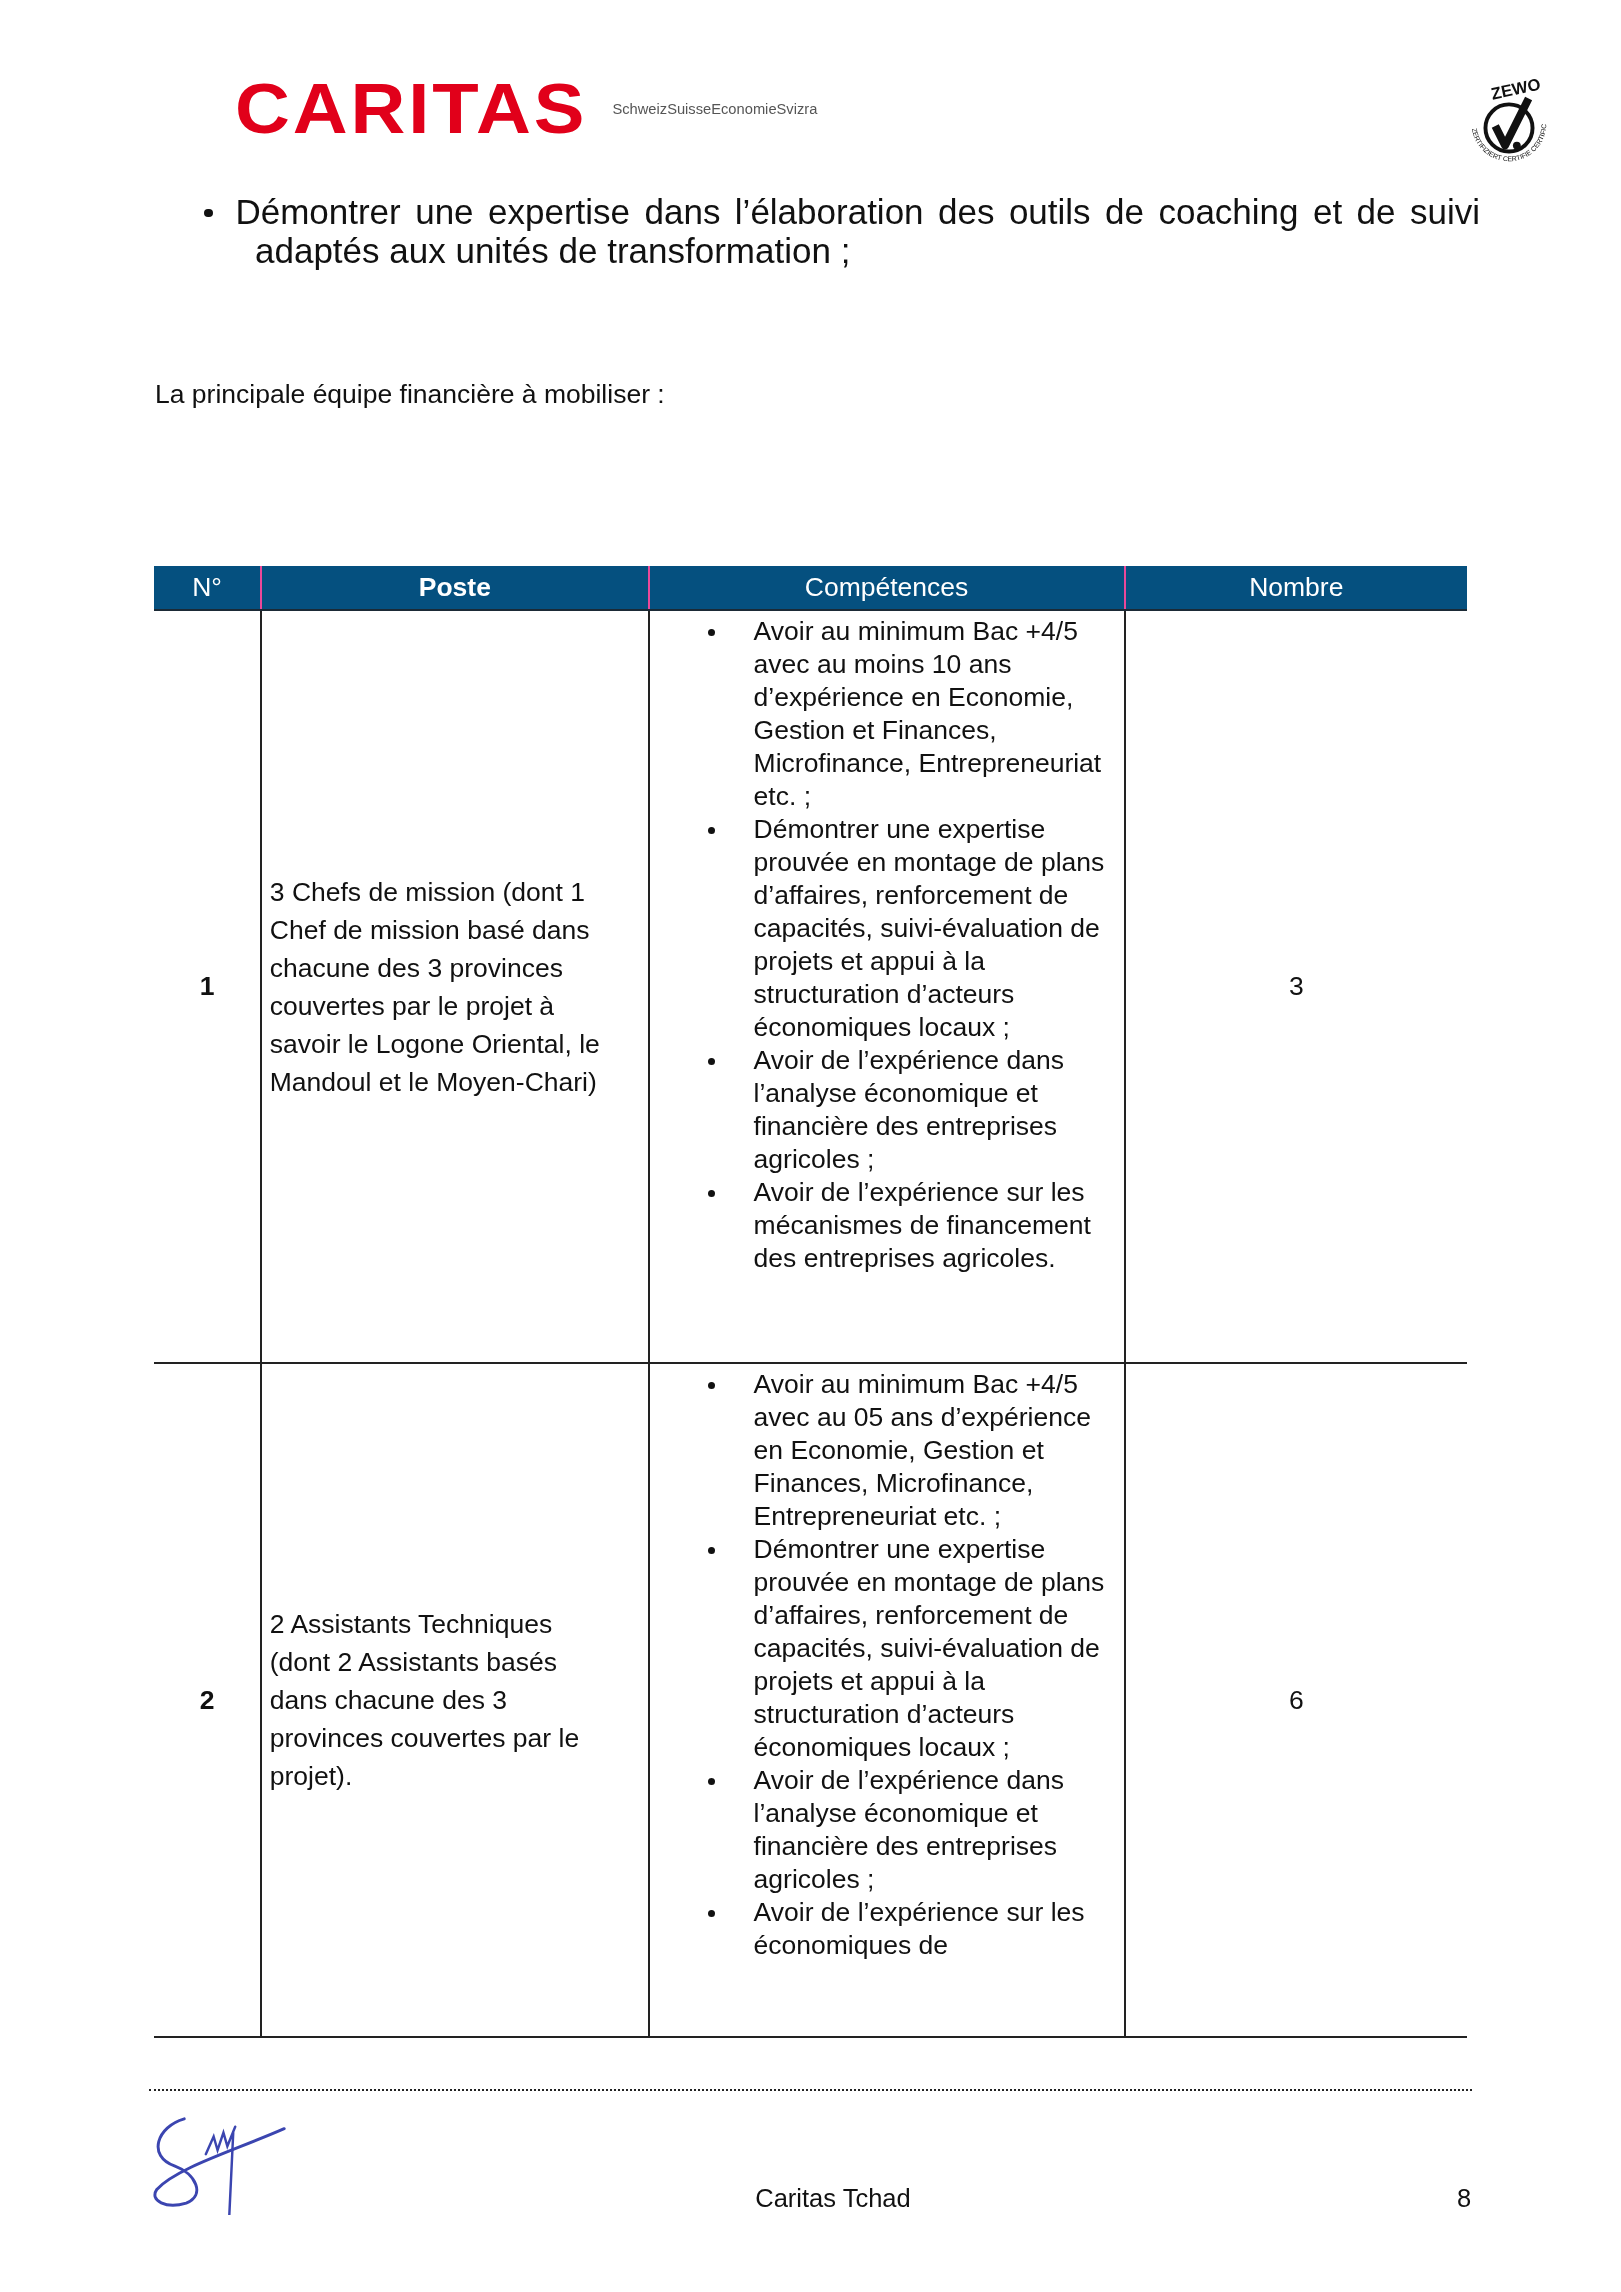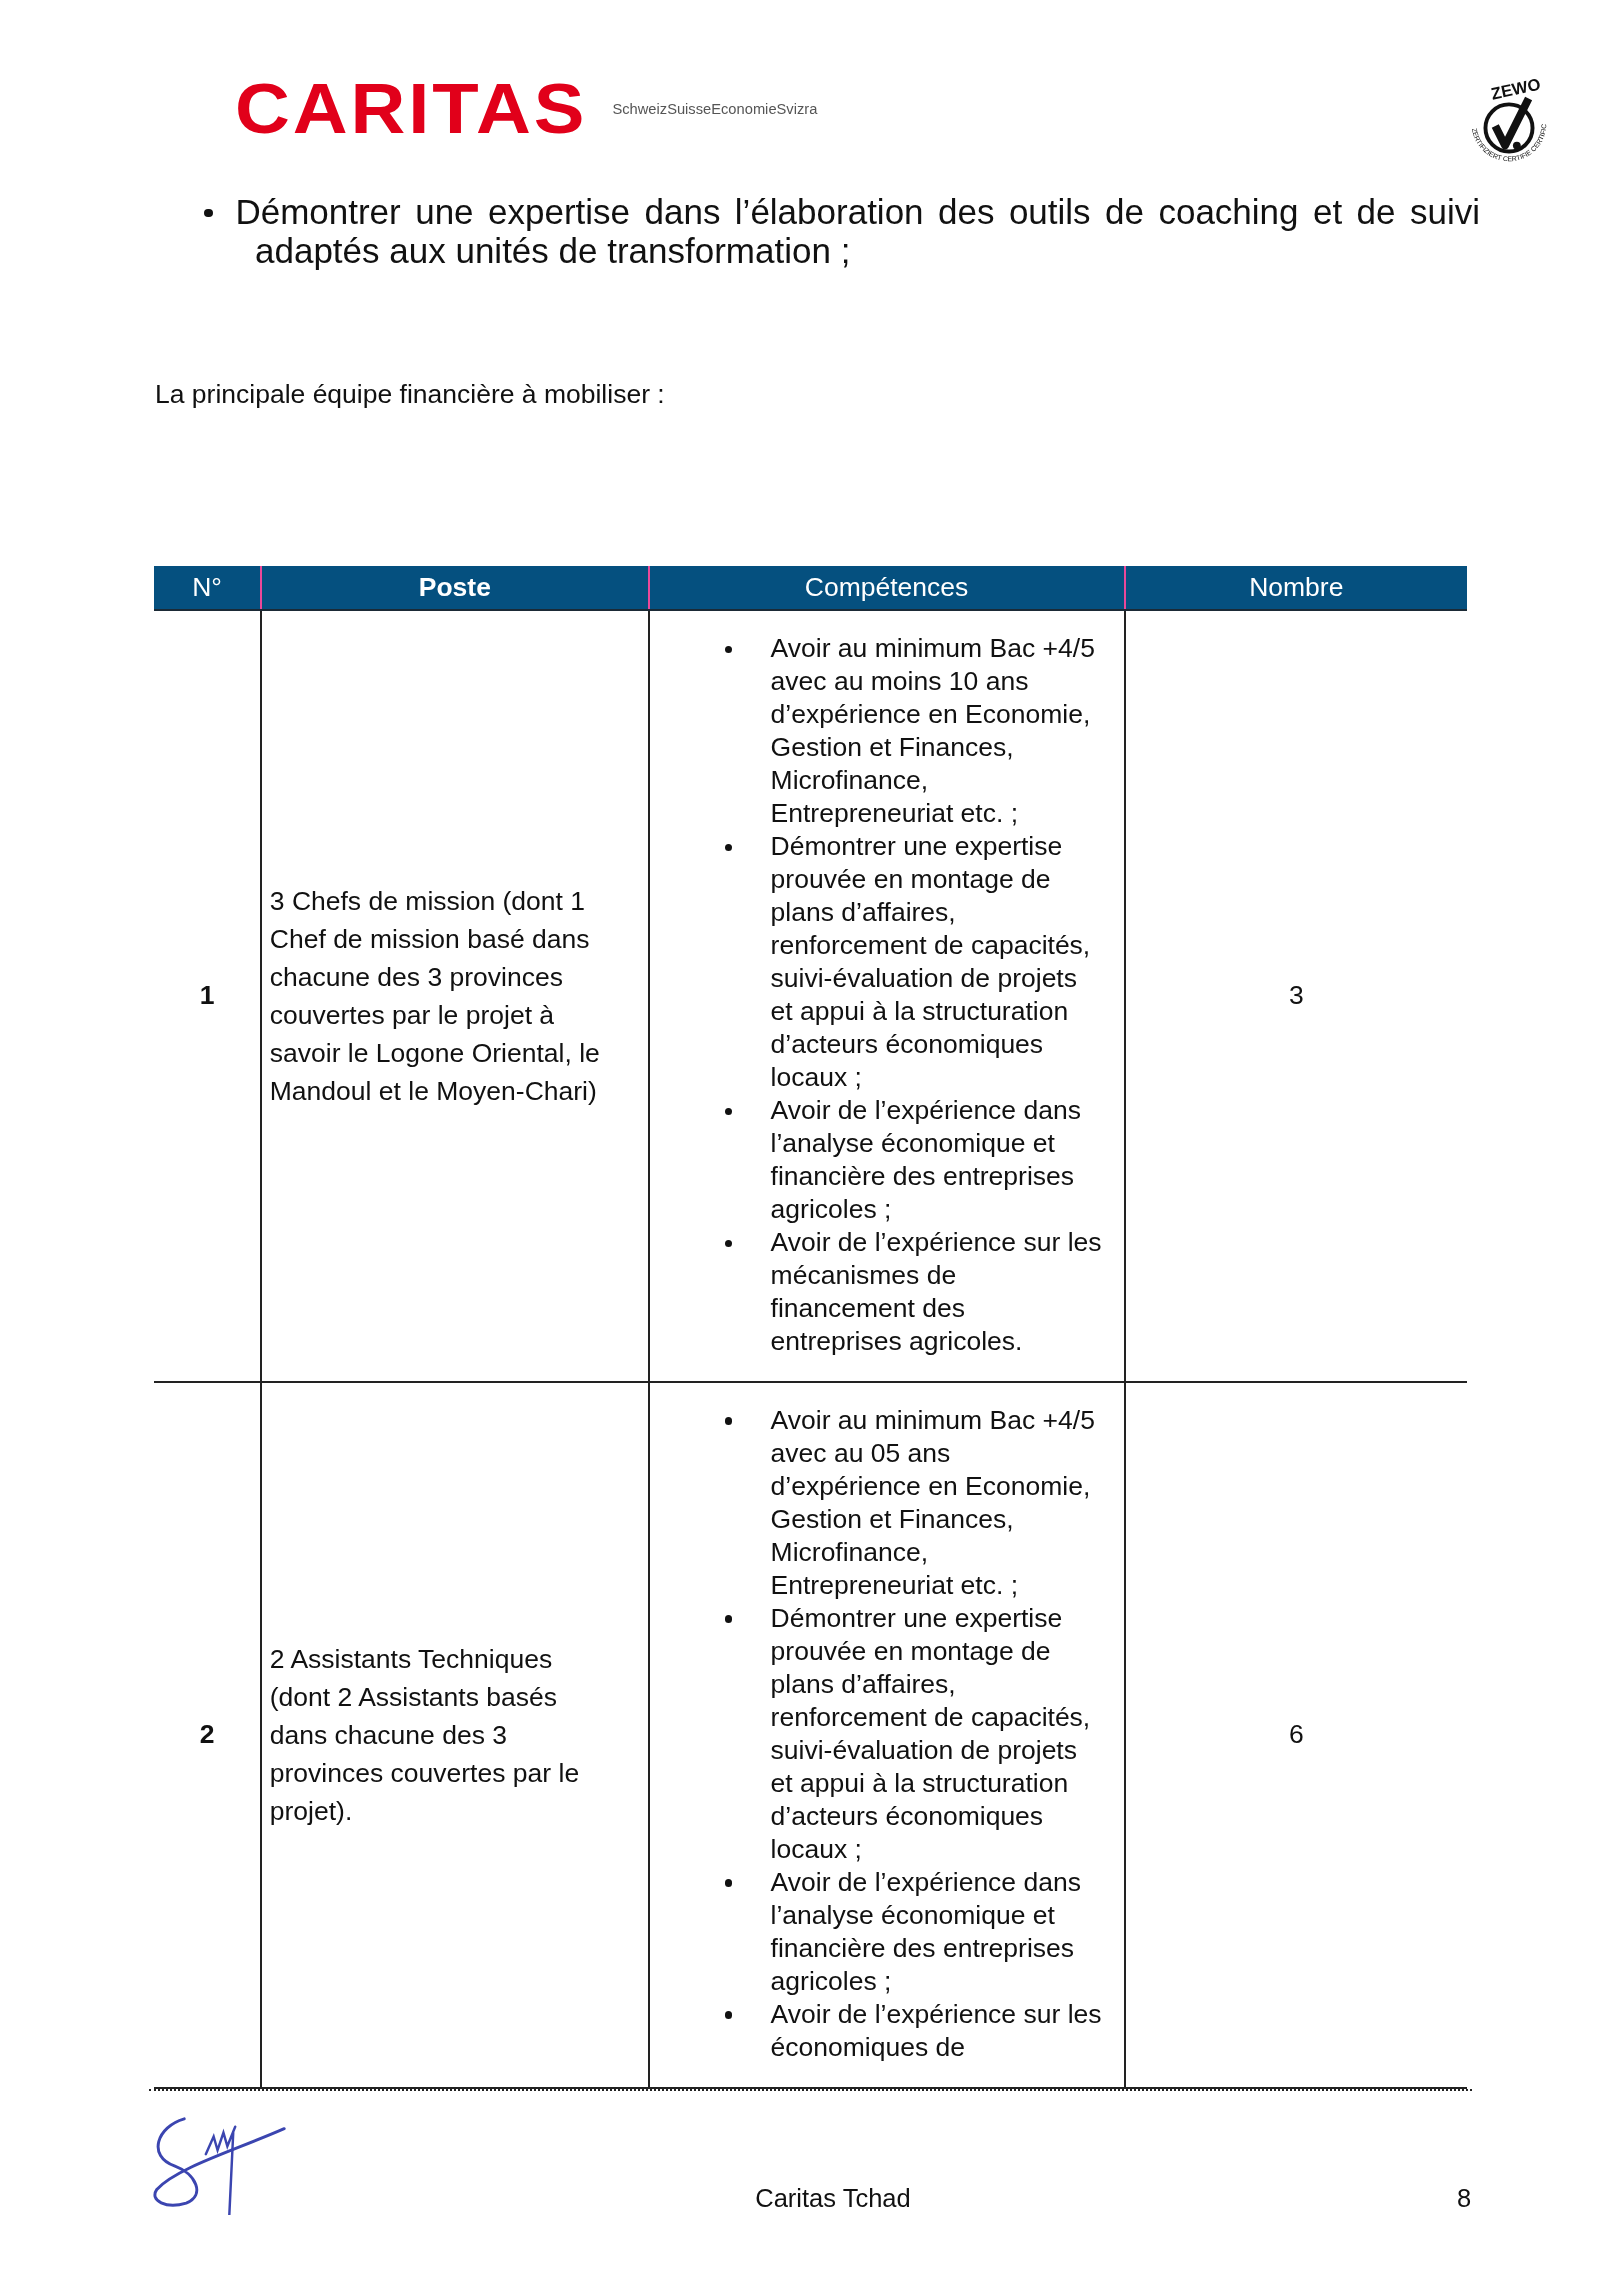--- a/index.html
+++ b/index.html
@@ -28,21 +28,21 @@
   .tbl th.bold { font-weight: 700; }
   .tbl th + th { border-left: 2px solid #ec4899; }
   .tbl td { font-size: 26.5px; line-height: 33px; vertical-align: middle; padding: 0;
             border-bottom: 2px solid #222; }
   .tbl td + td { border-left: 2px solid #222; }
   .c-num { width: 106px; text-align: center; font-weight: 700; }
   .c-poste { width: 370px; padding: 0 7.8px !important; }
   .c-poste span { display: block; line-height: 38px; }
   .c-comp { width: 474px; vertical-align: top !important; }
   .c-nb { text-align: center; }
-  .comp-list { list-style: none; margin: 17px; padding: 3.9px 3.9px 5.9px 0; }
+  .comp-list { list-style: none; margin: 0; padding: 3.9px 3.9px 5.9px 0; }
   .comp-list li { position: relative; padding-left: 104px; line-height: 33px; }
   .comp-list li .dot { position: absolute; left: 58px; top: 13.7px; width: 7.8px; height: 7.8px; border-radius: 50%; background: #111; }
   .row1 td { height: 751px; }
   .row2 td { height: 672px; }
 
   
   .foot-line { position: absolute; left: 149px; top: 2089px; width: 1323px; border-top: 2.9px dotted #222; }
   .signature { position: absolute; left: 147px; top: 2107px; width: 196px; height: 108px; }
   .foot-center { position: absolute; left: 0; width: 1666px; top: 2184px; text-align: center; font-size: 25.5px; }
   .foot-page { position: absolute; left: 1457px; top: 2184px; font-size: 25.5px; }

